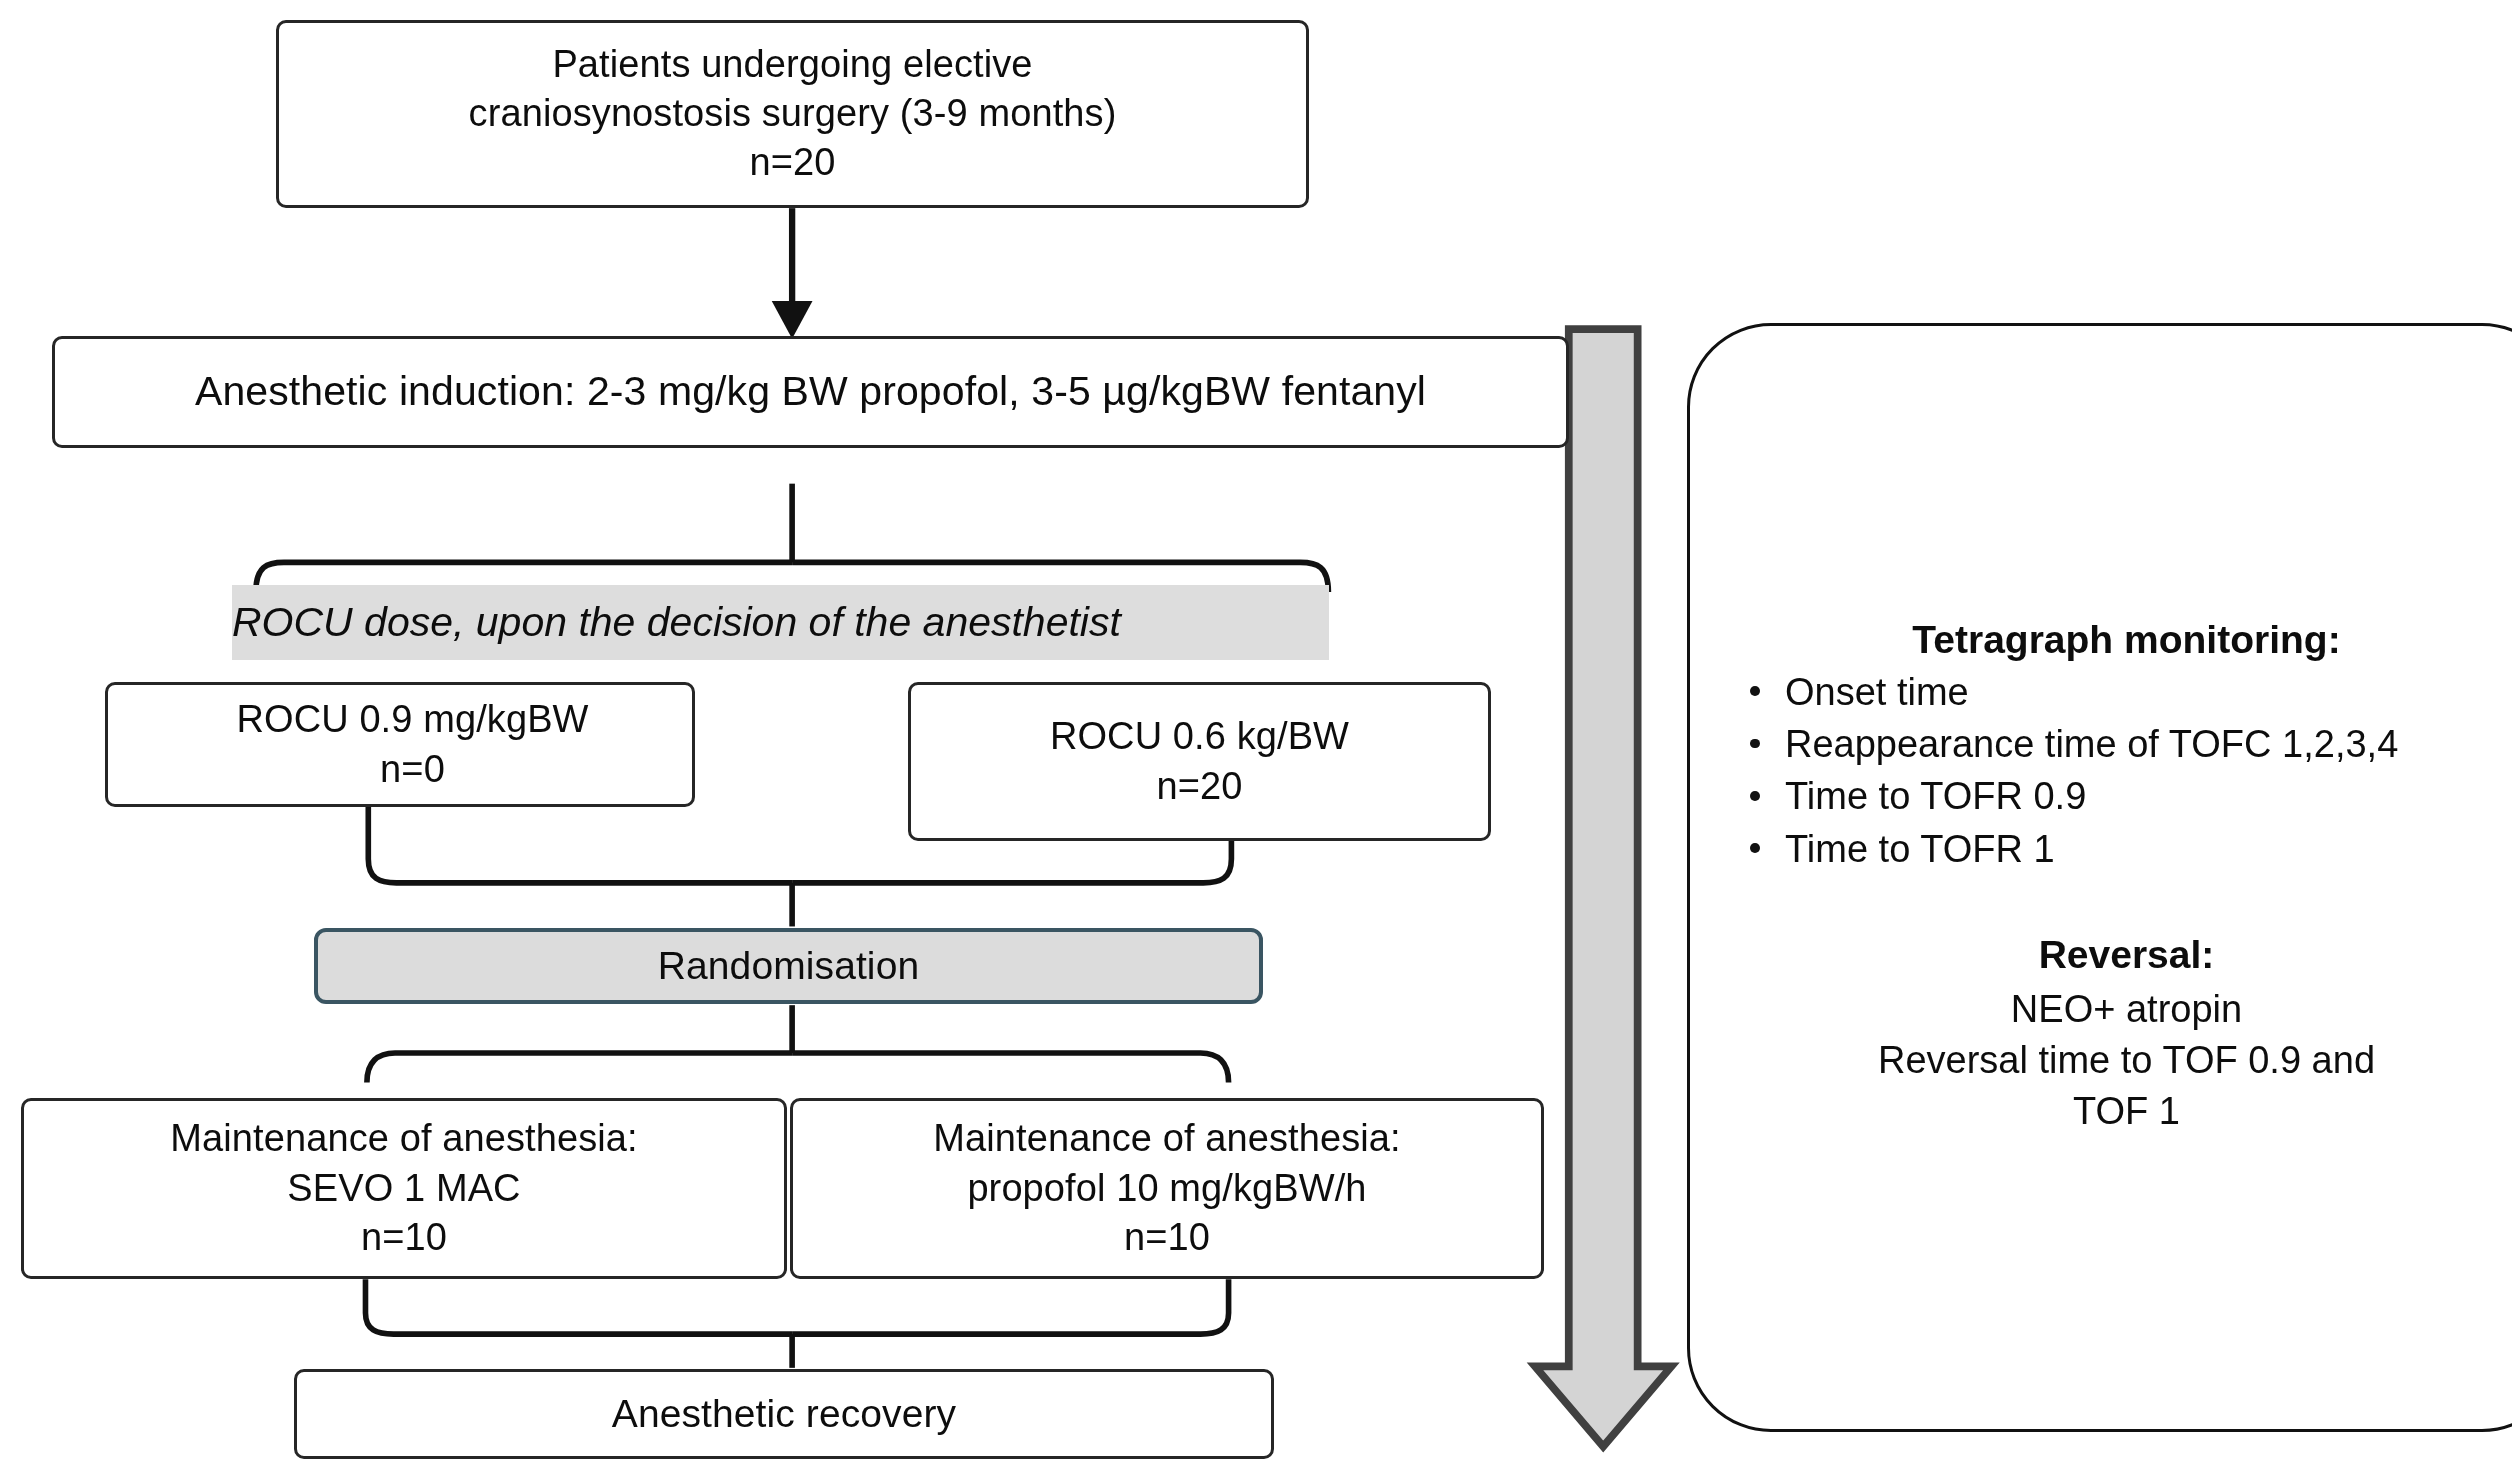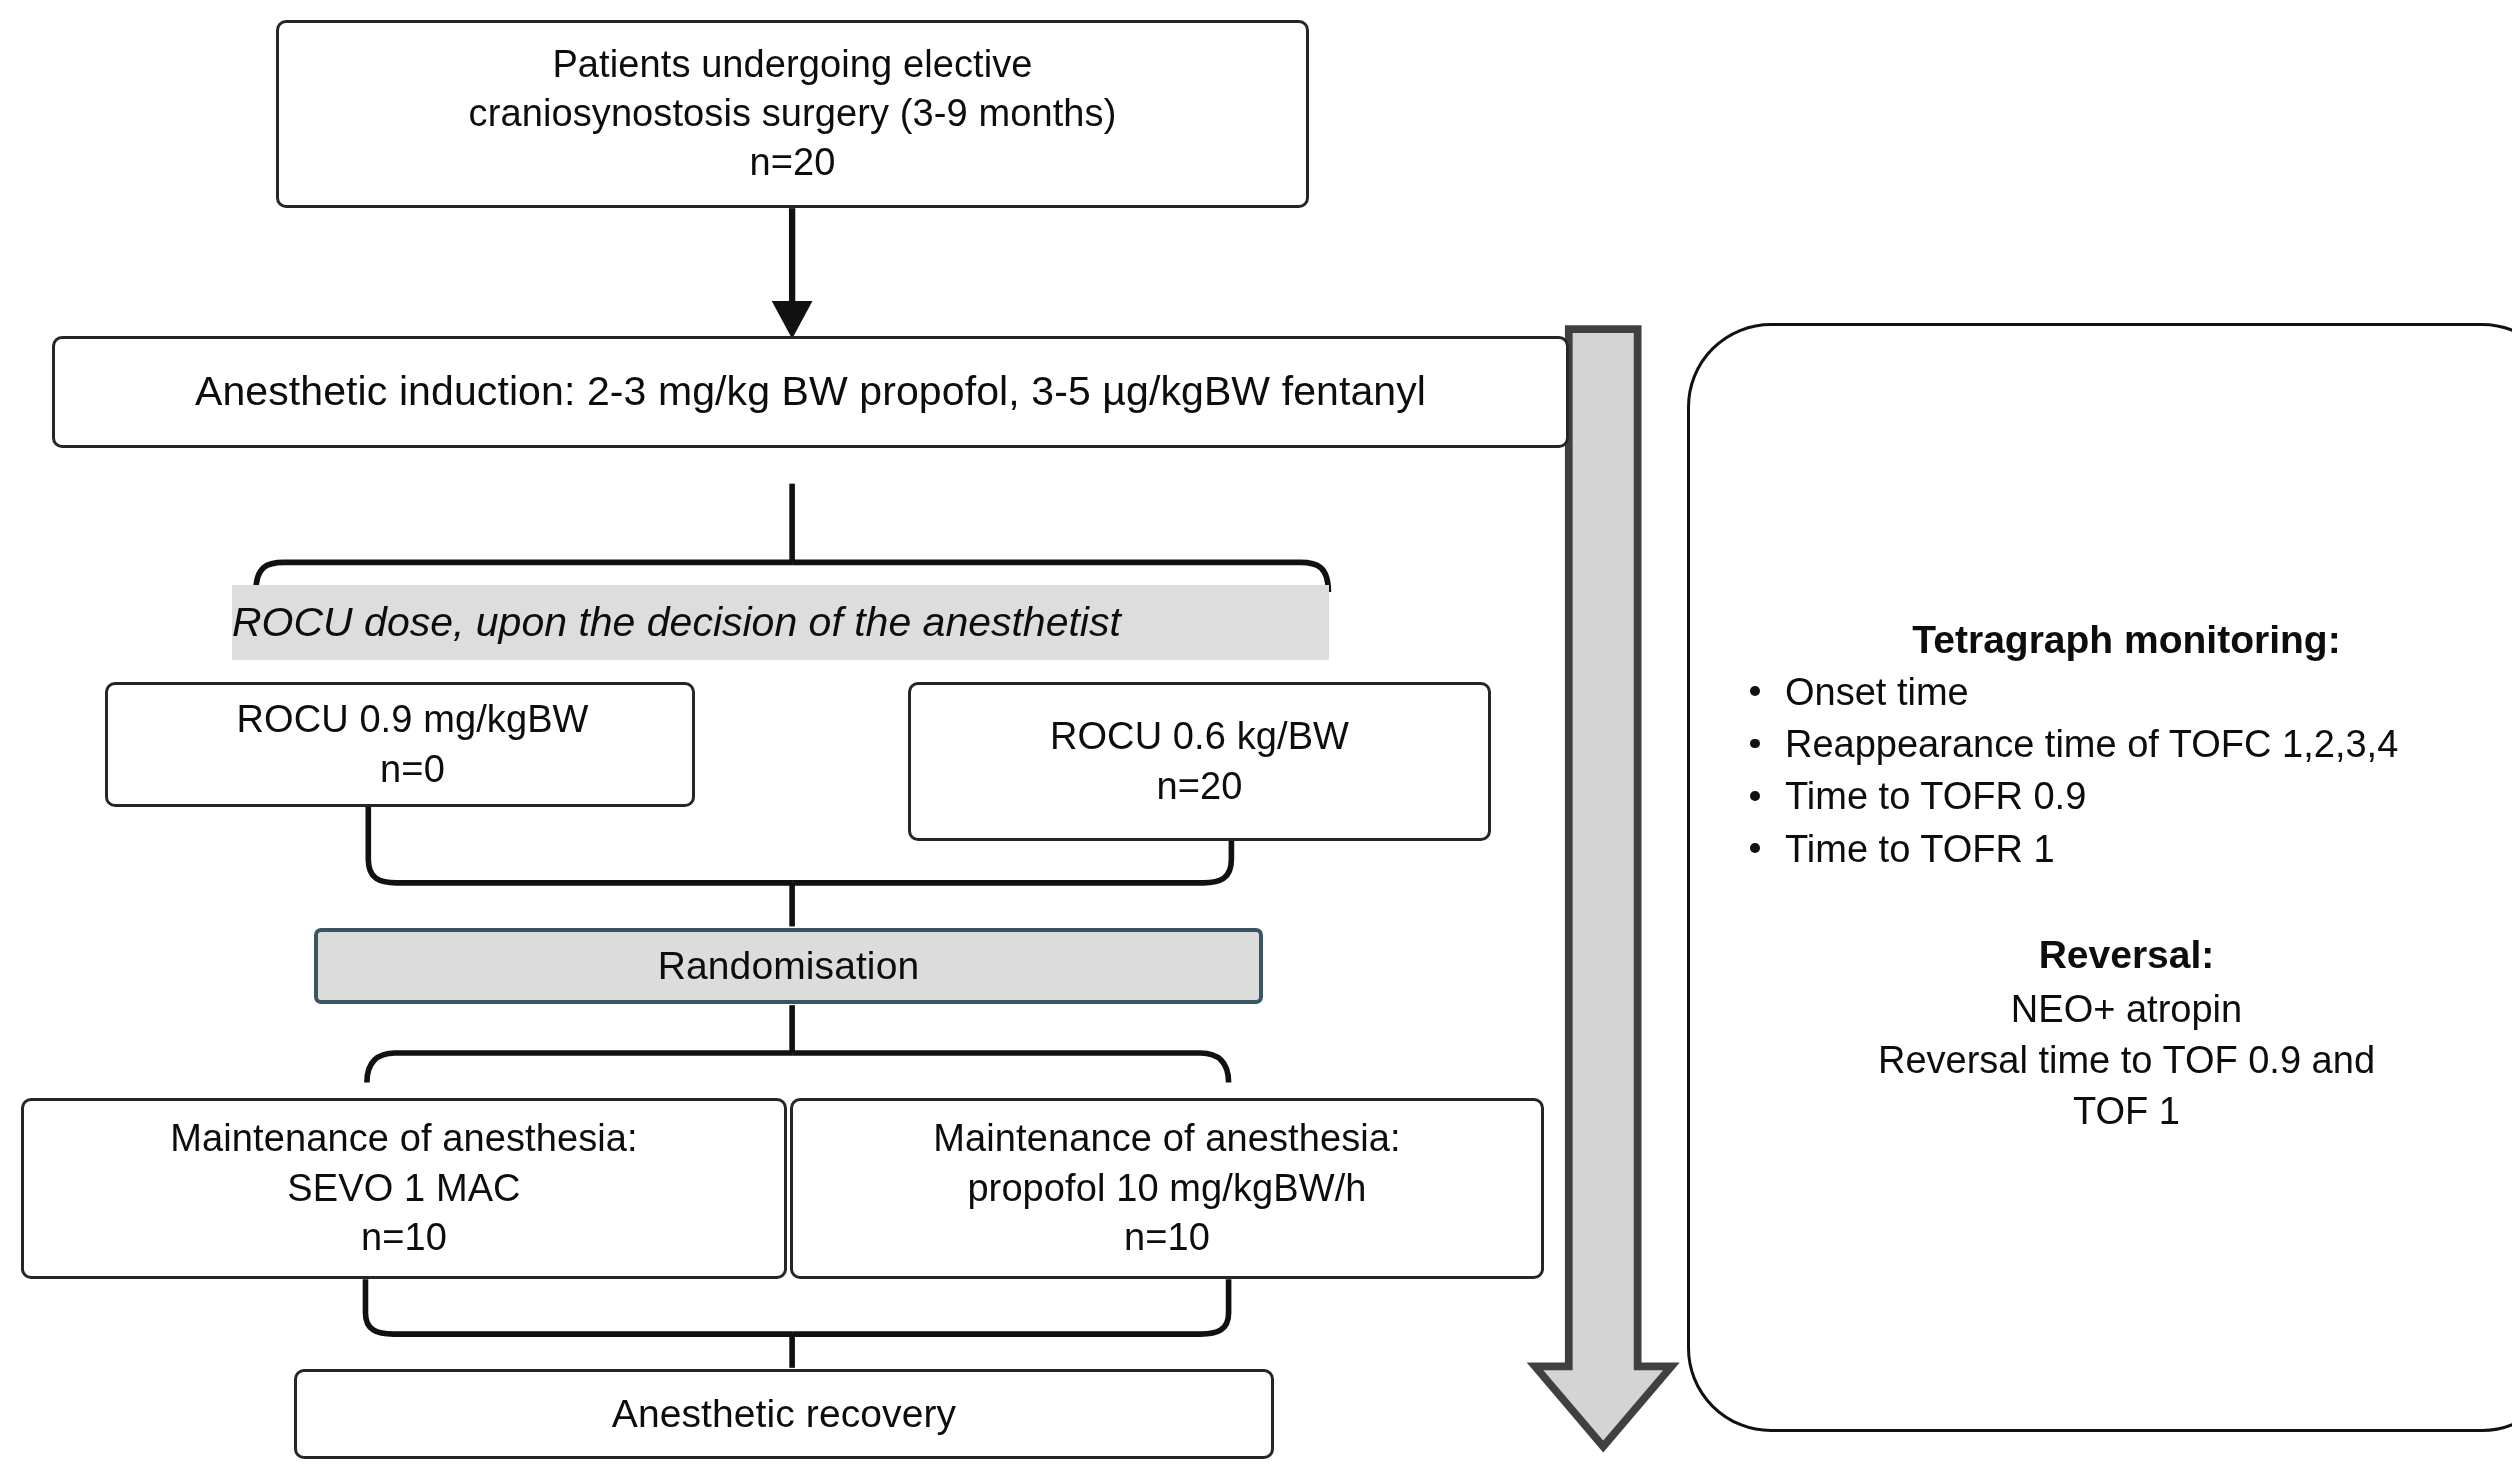--- a/index.html
+++ b/index.html
@@ -47,21 +47,21 @@
   #node-enrollment { left: 276px;  top: 19.7px;   width: 1033px; height: 188px; }
   #node-induction  { left: 21px;   top: 336px;  width: 1517px; height: 112px;
                      font-size: 41px; justify-content: center; margin-left: 31px; }
   #node-rocu-left  { left: 105px;  top: 682px;  width: 590px;  height: 125px; padding-left: 25px; }
   #node-rocu-right { left: 908px; top: 682px;  width: 583px;  height: 159px; }
 
   #node-randomisation {
     left: 314px; top: 928px; width: 949px; height: 76px;
     background: #dcdcdc;
     border: 4.2px solid #3a5562;
-    border-radius: 7px;
+    border-radius: 12px;
     font-size: 39px;
   }
   #node-maint-left  { left: 21px;   top: 1098px; width: 766px; height: 181px; }
   #node-maint-right { left: 790px; top: 1098px; width: 754px; height: 181px; }
   #node-recovery    { left: 294px;  top: 1369px; width: 980px; height: 90px;
                       font-size: 39px; }
 
   
   #rocu-dose-label {
     position: absolute;

